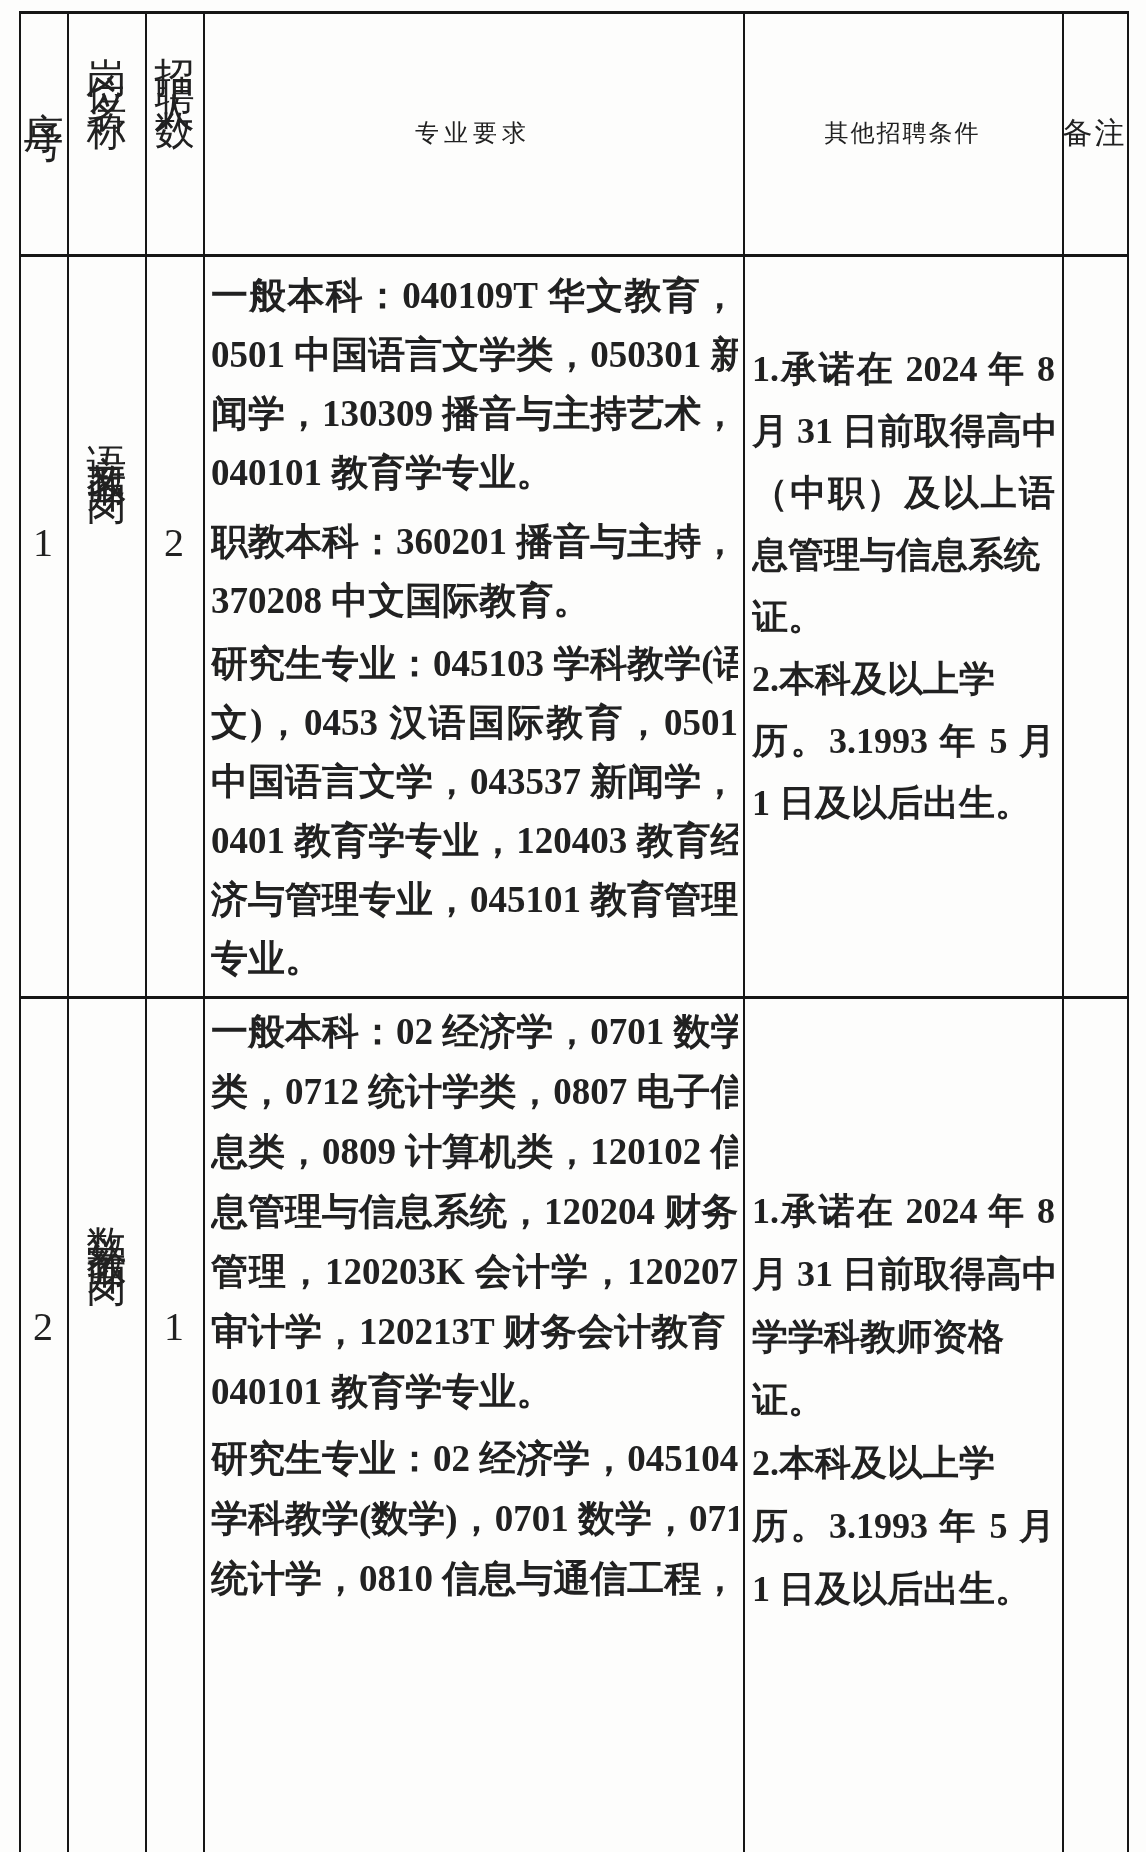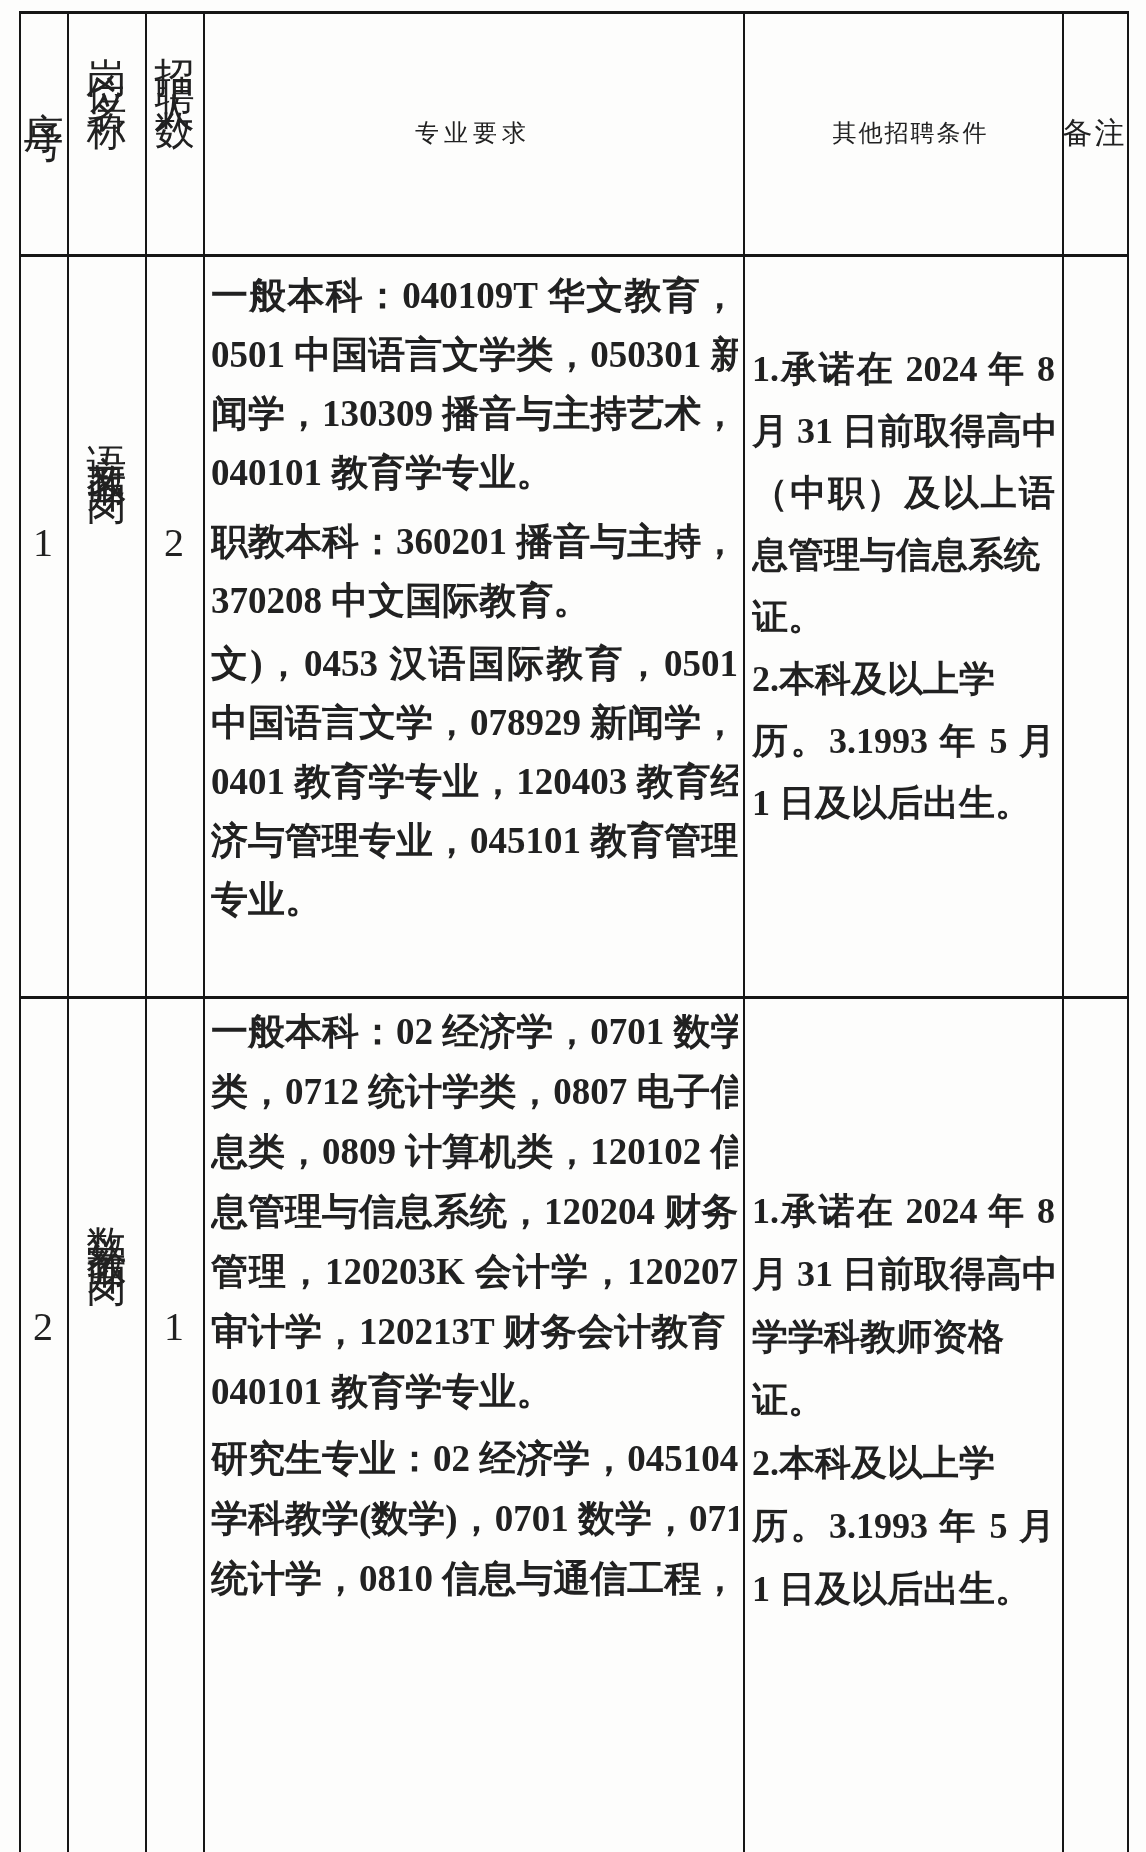--- a/index.html
+++ b/index.html
@@ -51,41 +51,42 @@
   <div class="vline" style="left:145px;"></div>
   <div class="vline" style="left:203px;"></div>
   <div class="vline" style="left:743px;"></div>
   <div class="vline" style="left:1062px;"></div>
   <div class="vline" style="left:1127px;"></div>
 
   <div class="vtext" style="left:23px; top:80px;  letter-spacing:14px;">序号</div>
   <div class="vtext" style="left:86px; top:26px;  letter-spacing:18px;">岗位名称</div>
   <div class="vtext" style="left:154px; top:26px; letter-spacing:18px;">招聘人数</div>
   <div class="hcell" style="left:203px; width:540px;">专业要求</div>
-  <div class="hcell" style="left:743px; width:319px; letter-spacing:2px;padding-left:8px;">其他招聘条件</div>
+  <div class="hcell" style="left:743px; width:319px; letter-spacing:2px;">其他招聘条件</div>
   <div class="hcell" style="left:1062px; width:65px; font-size:30px; letter-spacing:2px;">备注</div>
 
   <div class="num" style="left:19px; width:48px; top:520px;">1</div>
   <div class="vtext" style="left:86px; top:413px; letter-spacing:10px;">语文教师岗</div>
   <div class="num" style="left:145px; width:58px; top:520px;">2</div>
 
   <div id="major-1" class="textblock">
     <div class="para p1">
       <div class="line fill">一般本科：040109T 华文教育，</div>
       <div class="line fill">0501 中国语言文学类，050301 新</div>
       <div class="line fill">闻学，130309 播音与主持艺术，</div>
       <div class="line">040101 教育学专业。</div>
     </div>
     <div class="para p2">
       <div class="line fill">职教本科：360201 播音与主持，</div>
       <div class="line">370208 中文国际教育。</div>
     </div>
     <div class="para p3">
+      <div class="line fill">研究生专业：045103 学科教学(语</div>
       <div class="line fill">文)，0453 汉语国际教育，0501</div>
-      <div class="line fill">中国语言文学，078929 新闻学，</div>
+      <div class="line fill">中国语言文学，043537 新闻学，</div>
       <div class="line fill">0401 教育学专业，120403 教育经</div>
       <div class="line fill">济与管理专业，045101 教育管理</div>
       <div class="line">专业。</div>
     </div>
   </div>
 
   <div id="other-1" class="otherblock">
     <div class="line fill">1.承诺在 2024 年 8</div>
     <div class="line fill">月 31 日前取得高中</div>
     <div class="line fill">（中职）及以上语</div>

